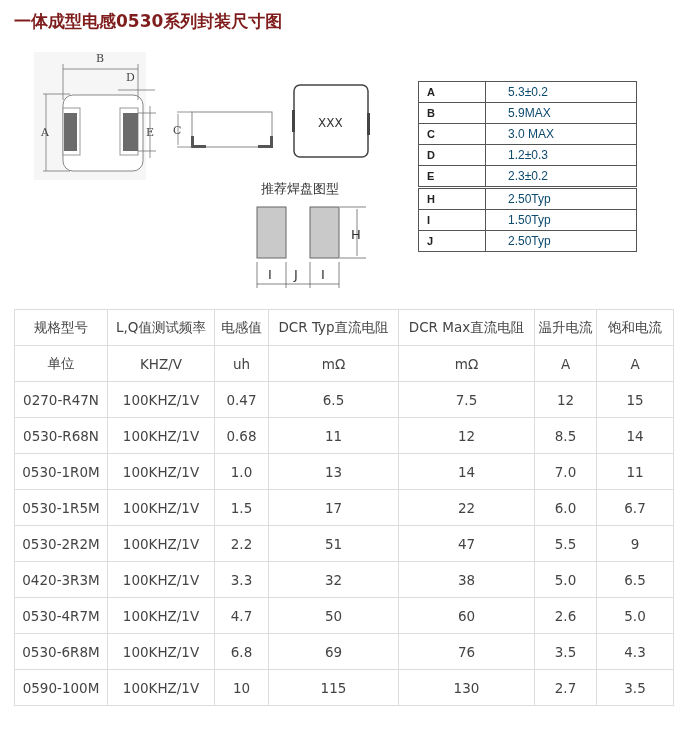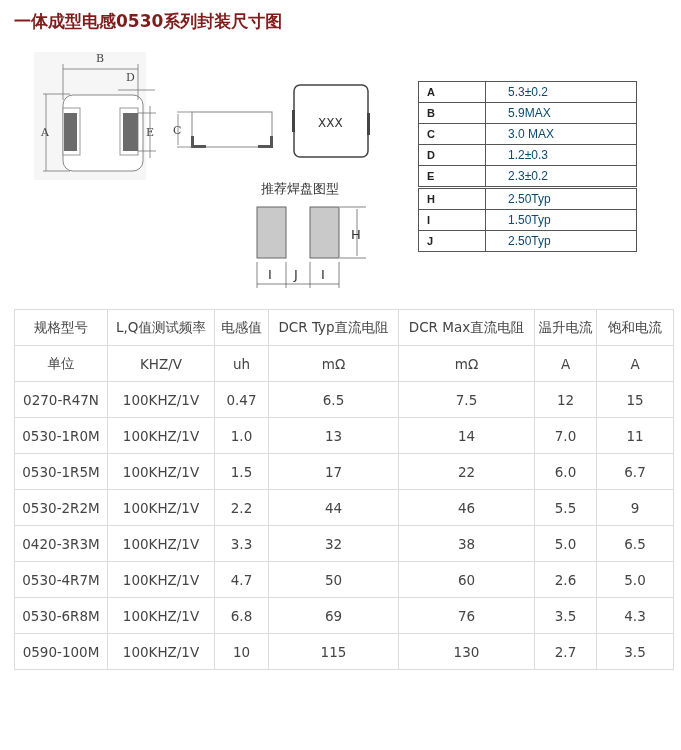--- a/index.html
+++ b/index.html
@@ -158,20 +158,29 @@
   <tr>
     <td>0270-R47N</td>
         <td>100KHZ/1V</td>
         <td>0.47</td>
         <td>6.5</td>
         <td>7.5</td>
         <td>12</td>
         <td>15</td>
   </tr>
   <tr>
+    <td>0530-R68N</td>
+        <td>100KHZ/1V</td>
+        <td>0.68</td>
+        <td>11</td>
+        <td>12</td>
+        <td>8.5</td>
+        <td>14</td>
+  </tr>
+  <tr>
     <td>0530-1R0M</td>
         <td>100KHZ/1V</td>
         <td>1.0</td>
         <td>13</td>
         <td>14</td>
         <td>7.0</td>
         <td>11</td>
   </tr>
   <tr>
     <td>0530-1R5M</td>
@@ -179,22 +188,22 @@
         <td>1.5</td>
         <td>17</td>
         <td>22</td>
         <td>6.0</td>
         <td>6.7</td>
   </tr>
   <tr>
     <td>0530-2R2M</td>
         <td>100KHZ/1V</td>
         <td>2.2</td>
-        <td>44</td>
-        <td>46</td>
+        <td>51</td>
+        <td>47</td>
         <td>5.5</td>
         <td>9</td>
   </tr>
   <tr>
     <td>0420-3R3M</td>
         <td>100KHZ/1V</td>
         <td>3.3</td>
         <td>32</td>
         <td>38</td>
         <td>5.0</td>

